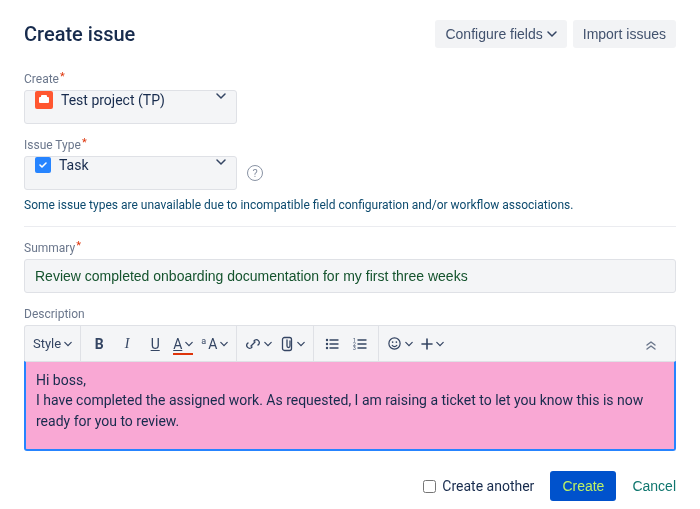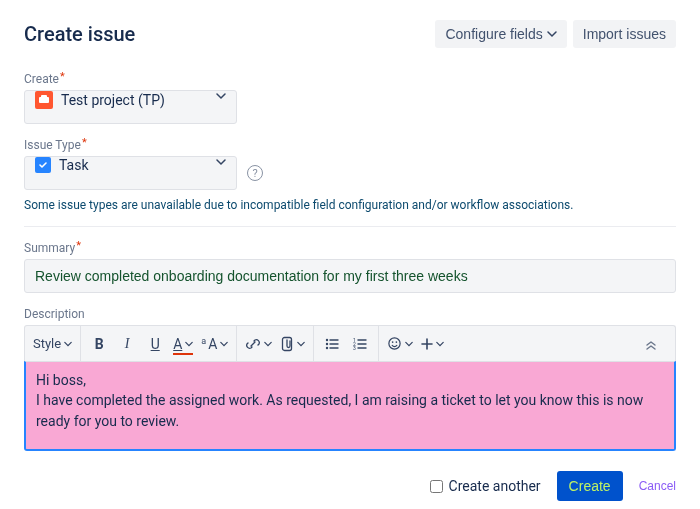--- a/index.html
+++ b/index.html
@@ -164,21 +164,21 @@
     background: #0052CC;
     color: #bef264;
     border: none;
     border-radius: 3px;
     padding: 7px 12px;
     font-size: 14px;
     font-weight: 400;
     cursor: pointer;
   }
   .btn-link {
-    background: none; border: none; color: #8b5cf6; font-size: 12px; cursor: pointer;
+    background: none; border: none; color: #0f766e; font-size: 14px; cursor: pointer;
   }
   svg.icon { display: block; }
 </style>
 </head>
 <body>
 
 <div class="header">
   <div class="title">Create issue</div>
   <div class="header-buttons">
     <button class="btn-soft">

